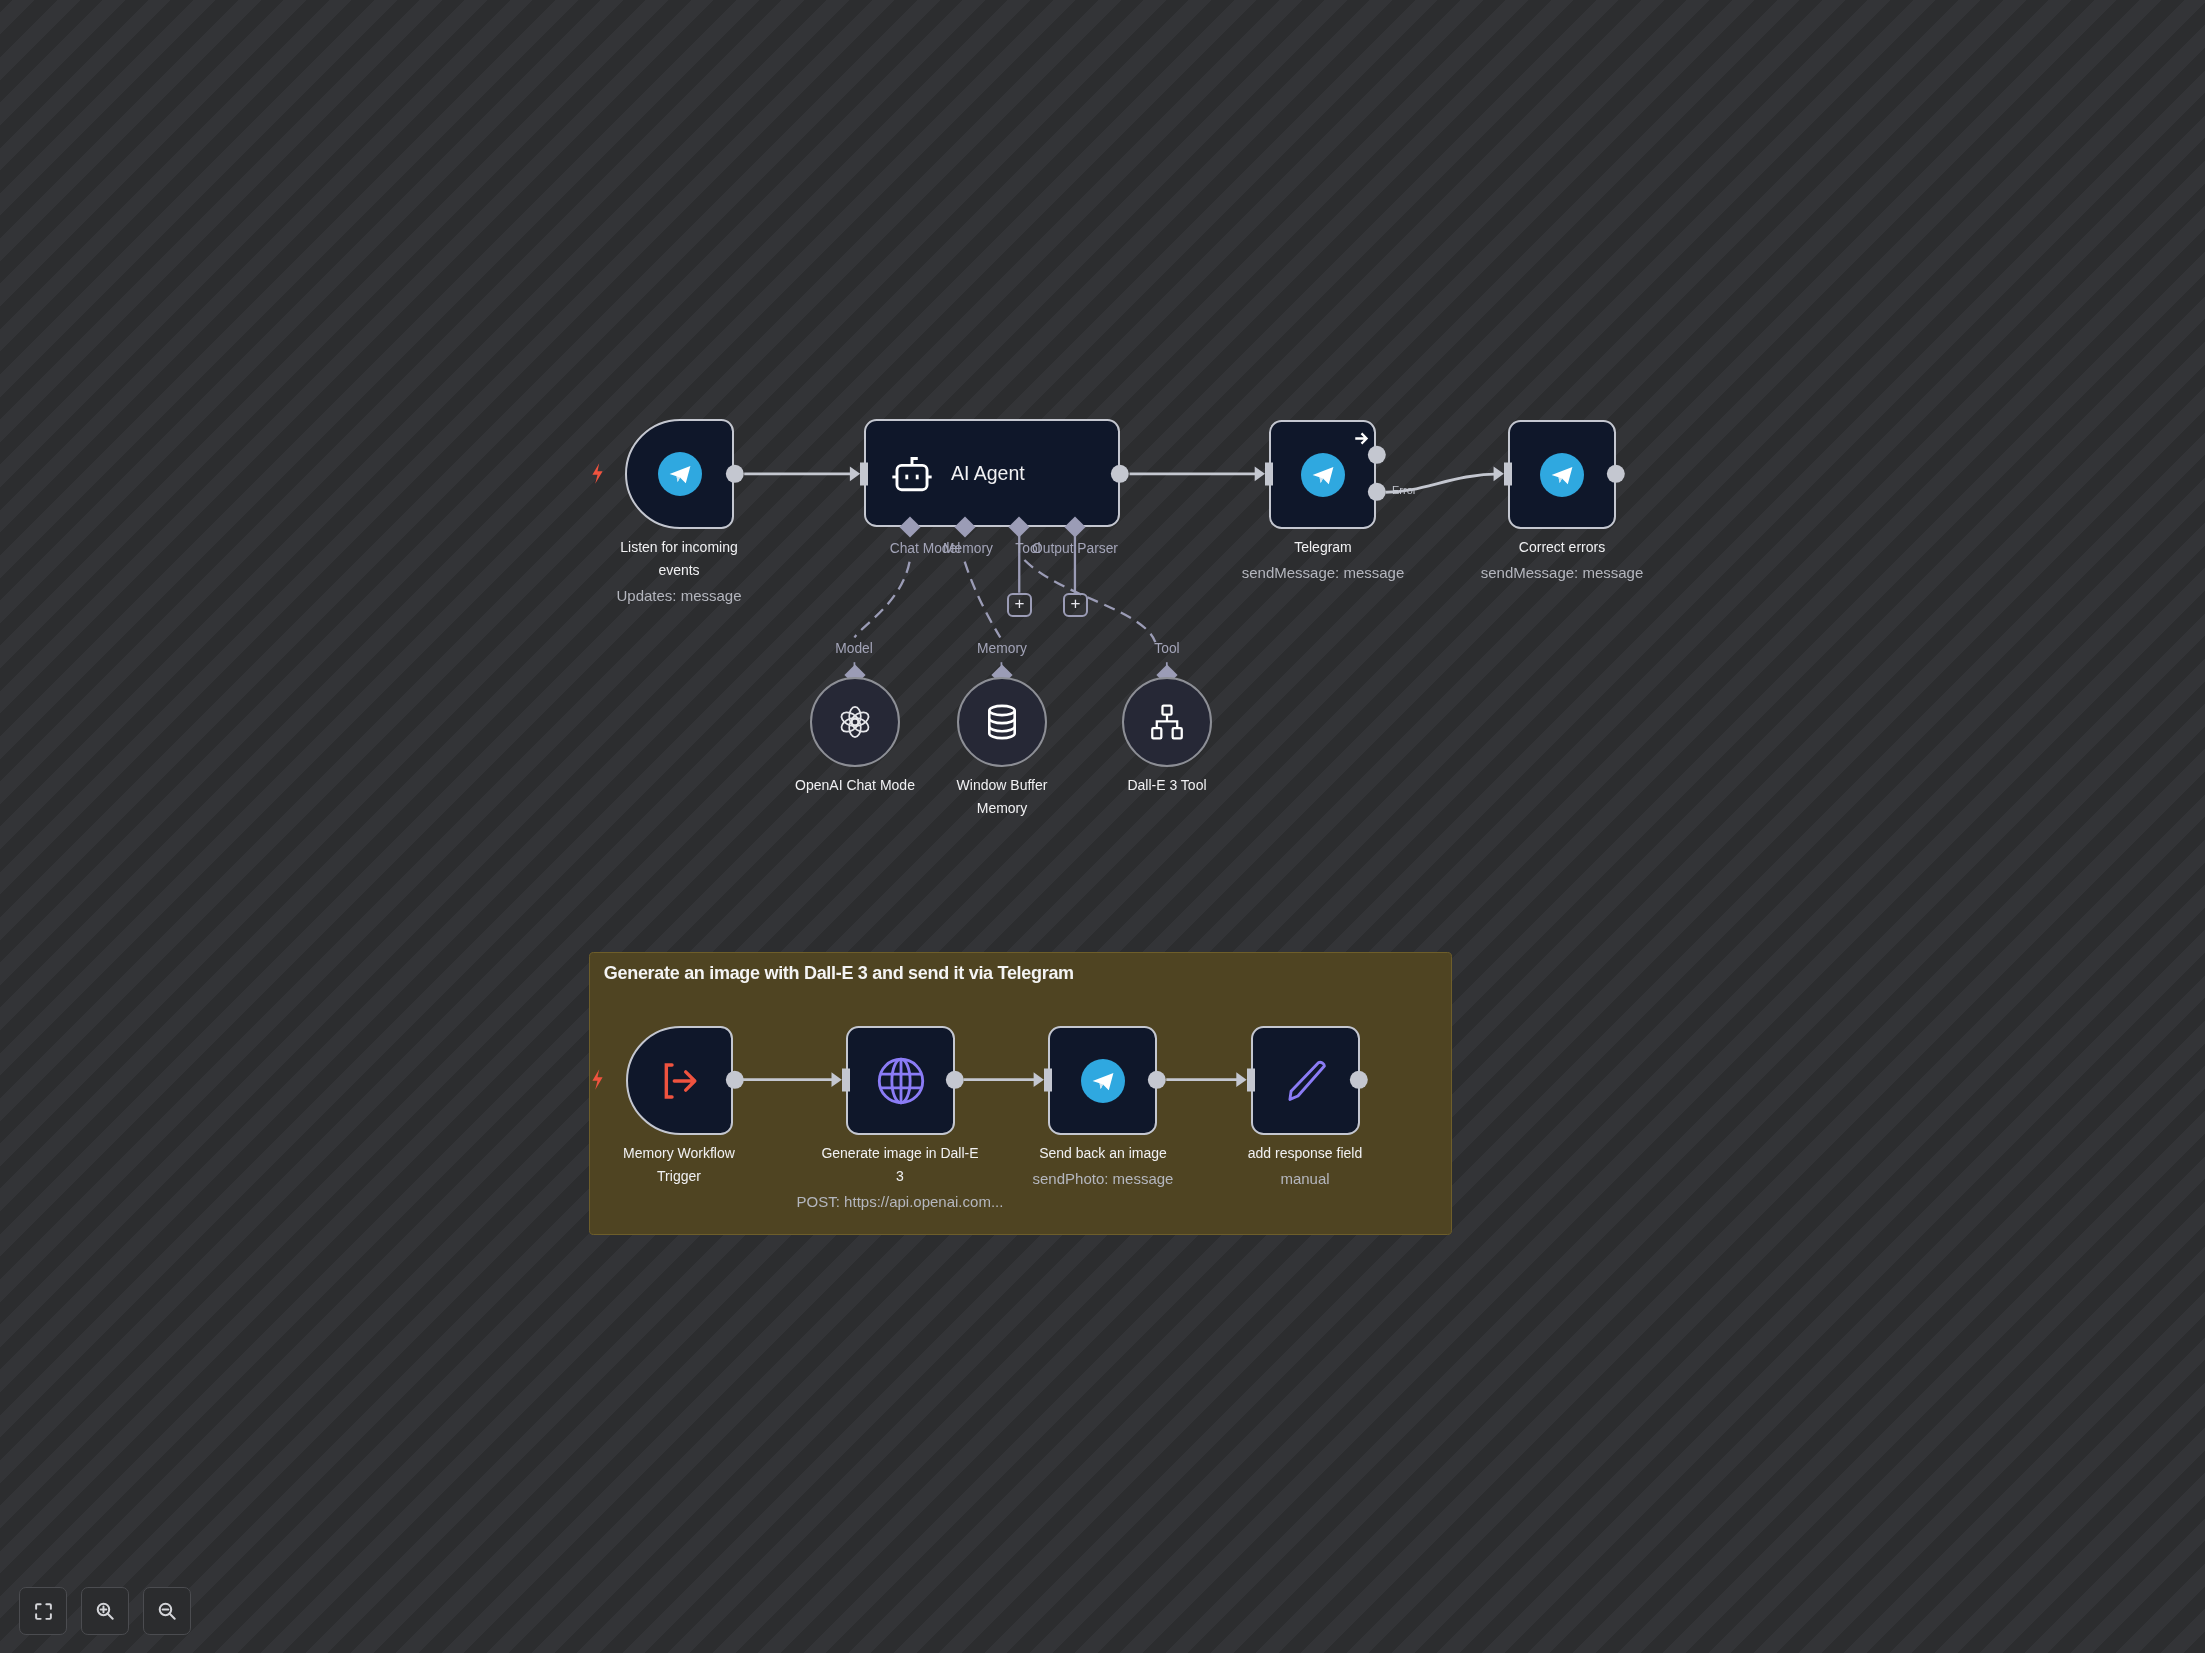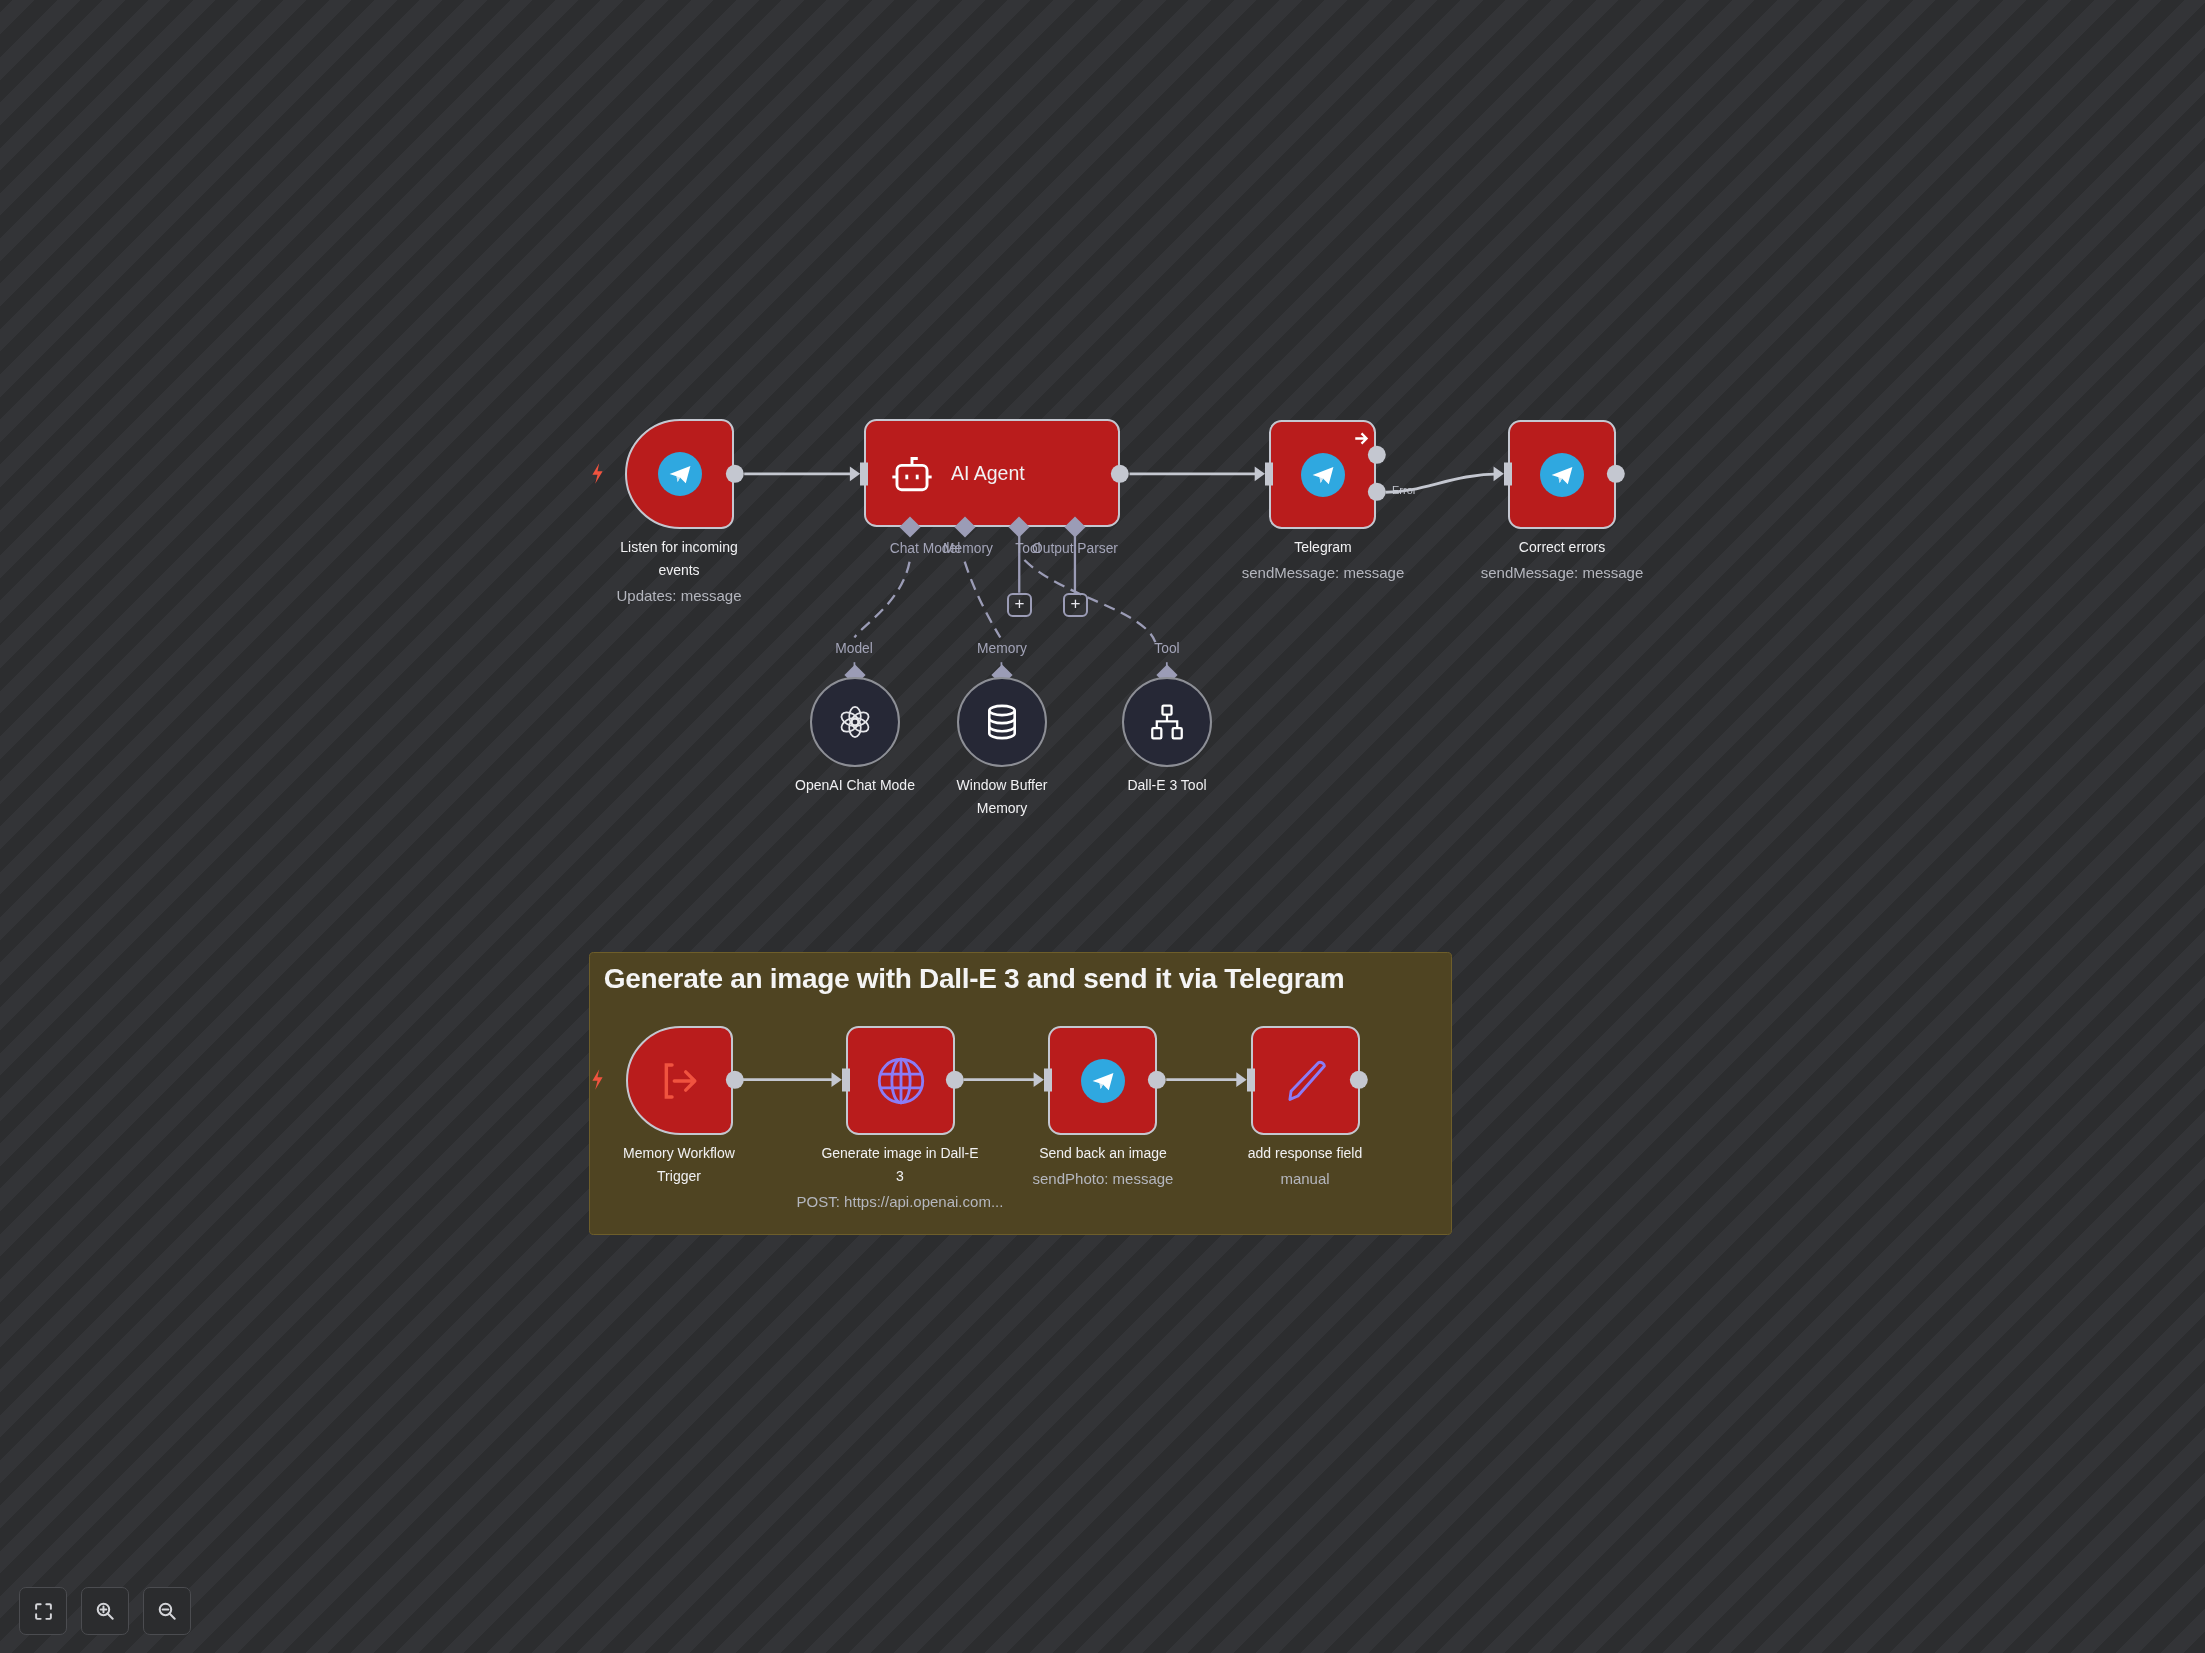--- a/index.html
+++ b/index.html
@@ -5,21 +5,21 @@
   html, body { margin:0; padding:0; }
   body {
     width:2205px; height:1654px; position:relative; overflow:hidden;
     font-family: "Liberation Sans", "DejaVu Sans", sans-serif;
     background-color:#2e2f31;
     background-image: repeating-linear-gradient(-45deg, #2c2d2f 0px, #2c2d2f 16px, #333437 16px, #333437 32px);
   }
   .abs { position:absolute; }
   .node {
     position:absolute; box-sizing:border-box;
-    background:#b91c1c; border:2.9px solid #c4c7d0; border-radius:12.6px;
+    background:#0f172a; border:2.9px solid #c4c7d0; border-radius:12.6px;
   }
   .node.trigger { border-radius: 55px 12.6px 12.6px 55px; }
   .node-icon { position:absolute; left:50%; top:50%; transform:translate(-50%,-50%); }
   .handle-out {
     position:absolute; width:18.4px; height:18.4px; border-radius:50%;
     background:#c4c7d0; transform:translate(-50%,-50%);
   }
   .handle-in {
     position:absolute; width:8px; height:23px; background:#c4c7d0;
     transform:translate(-50%,-50%);
@@ -46,21 +46,21 @@
   .plus-box {
     position:absolute; width:25px; height:24px; box-sizing:border-box;
     border:2.3px solid #9b9cb6; border-radius:5.7px; color:#e7e7ee;
     font-size:17px; line-height:18.4px; text-align:center;
   }
   .sticky {
     position:absolute; left:589px; top:952px; width:863px; height:283px; box-sizing:border-box;
     background:#4f4422; border:1.7px solid #6e5e2a; border-radius:4.6px;
   }
   .sticky-title {
-    position:absolute; left:13.8px; top:10.3px; color:#f4f4f4; font-size:28px; font-weight:bold;
+    position:absolute; left:13.8px; top:10.3px; color:#f4f4f4; font-size:18px; font-weight:bold;
     letter-spacing:-0.3px;
   }
   .ctrl-btn {
     position:absolute; top:1587px; width:48px; height:48px; box-sizing:border-box;
     border:1.7px solid #4b4c50; border-radius:6.9px; background:#2b2c2e;
     display:flex; align-items:center; justify-content:center;
   }
   .tg-circle { width:44px; height:44px; border-radius:50%; background:#2fa8e0; position:relative; }
   svg { display:block; }
 </style>

